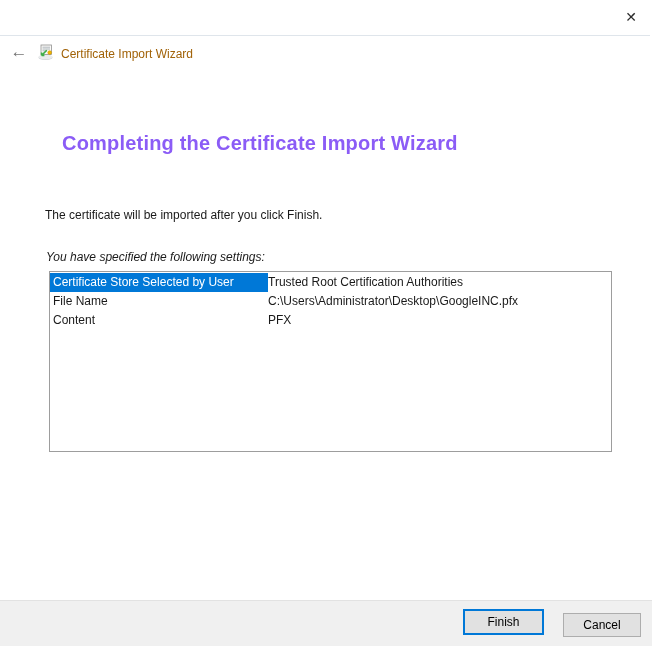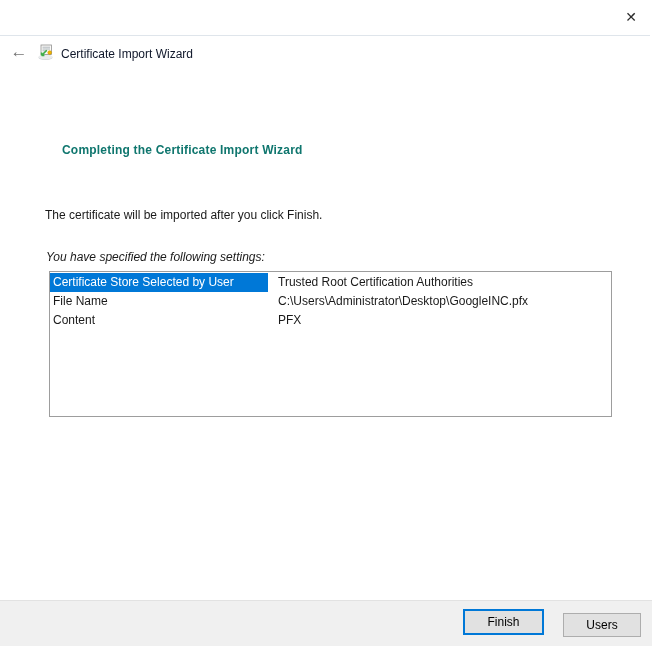--- a/index.html
+++ b/index.html
@@ -55,30 +55,30 @@
     top: 44px;
     left: 37px;
     width: 17px;
     height: 17px;
   }
   .window-title {
     position: absolute;
     top: 47px;
     left: 61px;
     font-size: 12px;
-    color: #0f172a;
+    color: #a16207;
     white-space: nowrap;
   }
   .page-heading {
     position: absolute;
-    top: 143px;
+    top: 132px;
     left: 62px;
-    font-size: 12px;
+    font-size: 20px;
     font-weight: bold;
-    color: #0f766e;
+    color: #8b5cf6;
     letter-spacing: 0.2px;
     white-space: nowrap;
   }
   .description {
     position: absolute;
     top: 208px;
     left: 45px;
     font-size: 12px;
     white-space: nowrap;
   }
@@ -88,21 +88,21 @@
     left: 46px;
     font-size: 12px;
     white-space: nowrap;
     font-style: italic;
   }
   .settings-list {
     position: absolute;
     top: 271px;
     left: 49px;
     width: 563px;
-    height: 146px;
+    height: 181px;
     background: #ffffff;
     border: 1px solid #9d9d9d;
     font-size: 12px;
     overflow: hidden;
     padding-top: 1px;
   }
   .settings-row {
     display: flex;
     height: 19px;
     line-height: 19px;
@@ -113,21 +113,21 @@
     width: 218px;
     flex: 0 0 218px;
     padding-left: 3px;
     overflow: hidden;
   }
   .cell-name.selected {
     background: #0078d7;
     color: #ffffff;
   }
   .cell-value {
-    padding-left: 10px;
+    padding-left: 0;
     overflow: hidden;
   }
   .footer {
     position: absolute;
     left: 0;
     top: 600px;
     width: 652px;
     height: 46px;
     background: #f0f0f0;
     border-top: 1px solid #e2e2e2;
@@ -202,15 +202,15 @@
     <div class="settings-row">
       <span class="cell-name">Content</span>
       <span class="cell-value">PFX</span>
     </div>
   </div>
 
   <div class="footer"></div>
 
   <button class="btn btn-finish">Finish</button>
 
-  <button class="btn btn-cancel">Users</button>
+  <button class="btn btn-cancel">Cancel</button>
 
 </div>
 
 </body></html>

